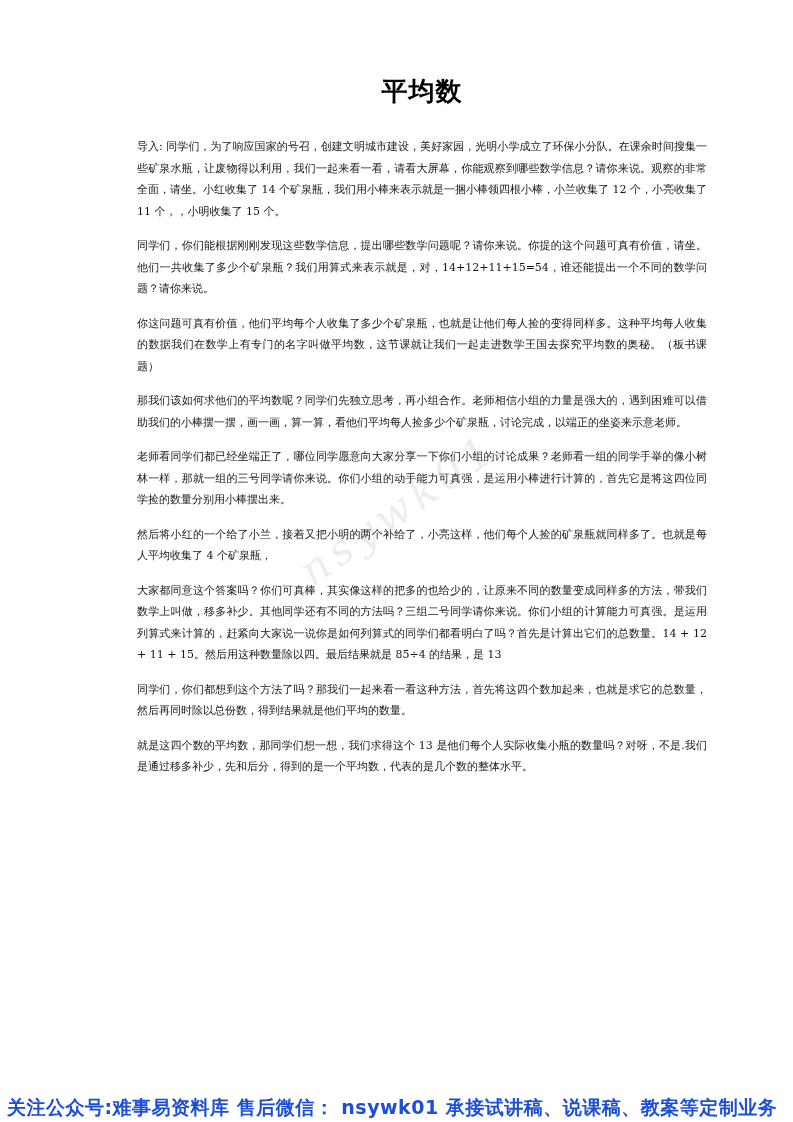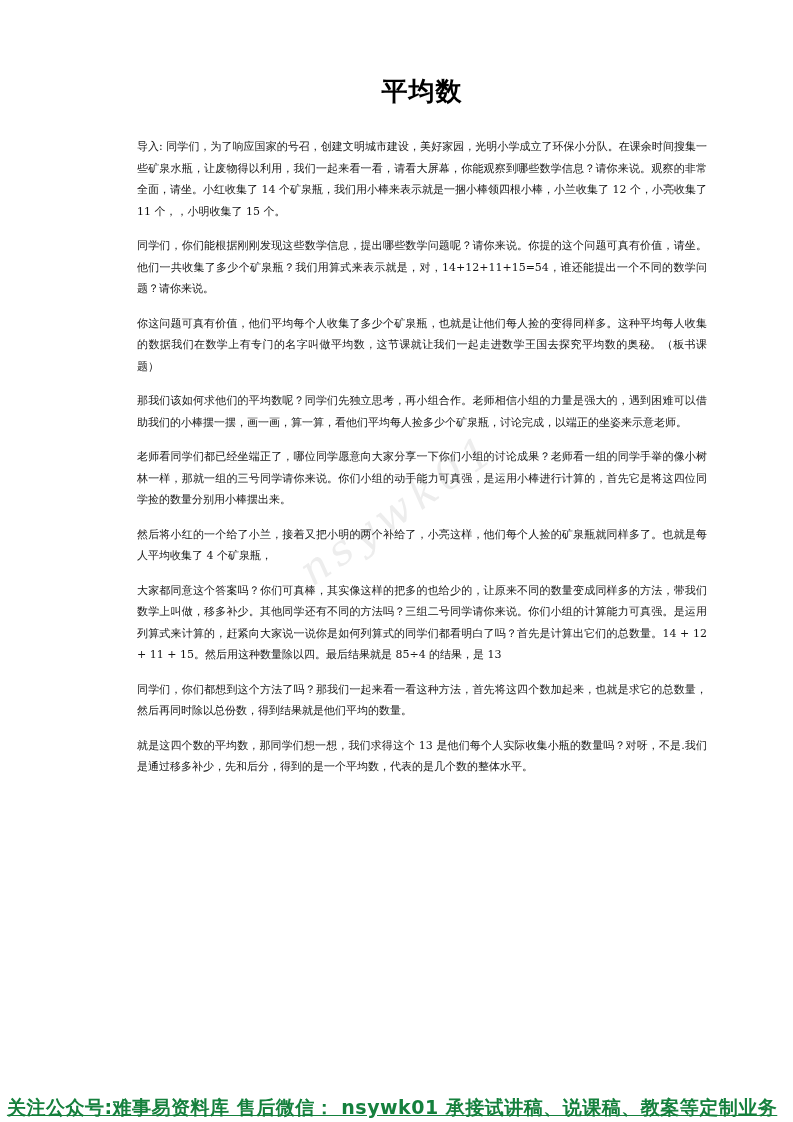--- a/index.html
+++ b/index.html
@@ -81,15 +81,15 @@
     <p class="para">那我们该如何求他们的平均数呢？同学们先独立思考，再小组合作。老师相信小组的力量是强大的，遇到困难可以借助我们的小棒摆一摆，画一画，算一算，看他们平均每人捡多少个矿泉瓶，讨论完成，以端正的坐姿来示意老师。</p>
     <p class="para">老师看同学们都已经坐端正了，哪位同学愿意向大家分享一下你们小组的讨论成果？老师看一组的同学手举的像小树林一样，那就一组的三号同学请你来说。你们小组的动手能力可真强，是运用小棒进行计算的，首先它是将这四位同学捡的数量分别用小棒摆出来。</p>
     <p class="para">然后将小红的一个给了小兰，接着又把小明的两个补给了，小亮这样，他们每个人捡的矿泉瓶就同样多了。也就是每人平均收集了 4 个矿泉瓶，</p>
     <p class="para">大家都同意这个答案吗？你们可真棒，其实像这样的把多的也给少的，让原来不同的数量变成同样多的方法，带我们数学上叫做，移多补少。其他同学还有不同的方法吗？三组二号同学请你来说。你们小组的计算能力可真强。是运用列算式来计算的，赶紧向大家说一说你是如何列算式的同学们都看明白了吗？首先是计算出它们的总数量。14 + 12 + 11 + 15。然后用这种数量除以四。最后结果就是 85÷4 的结果，是 13</p>
     <p class="para">同学们，你们都想到这个方法了吗？那我们一起来看一看这种方法，首先将这四个数加起来，也就是求它的总数量，然后再同时除以总份数，得到结果就是他们平均的数量。</p>
     <p class="para">就是这四个数的平均数，那同学们想一想，我们求得这个 13 是他们每个人实际收集小瓶的数量吗？对呀，不是.我们是通过移多补少，先和后分，得到的是一个平均数，代表的是几个数的整体水平。</p>
   </div>
 
   <div class="watermark">nsywk01</div>
 
-  <div class="footer-notice" style="color: #15803d; text-decoration: underline;">关注公众号:难事易资料库  售后微信： nsywk01  承接试讲稿、说课稿、教案等定制业务</div>
+  <div class="footer-notice" style="color: #1d4ed8;">关注公众号:难事易资料库  售后微信： nsywk01  承接试讲稿、说课稿、教案等定制业务</div>
 
 </div>
 
 </body></html>

